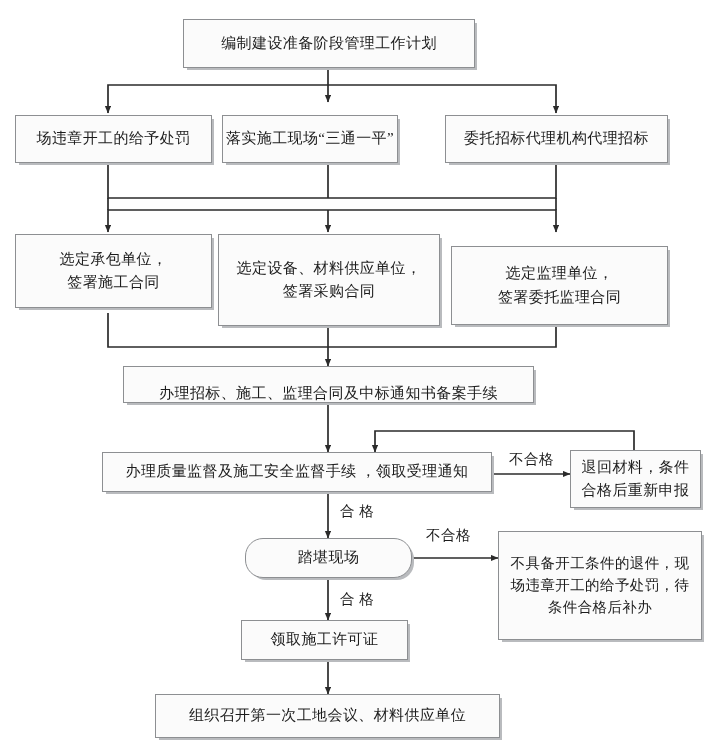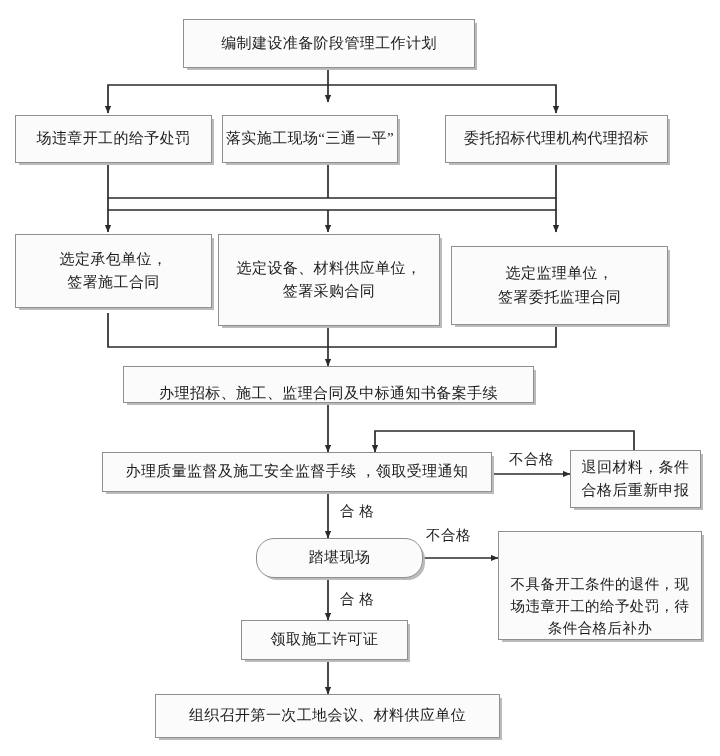--- a/index.html
+++ b/index.html
@@ -43,21 +43,21 @@
     font-size: 15px;
     letter-spacing: 0.4px;
     line-height: 1.15;
     z-index: 3;
   }
   .node .ln {
     display: block;
     white-space: nowrap;
   }
   .node.two .ln { margin: 3px 0; }
-  .node.three { font-size: 14.5px; justify-content: flex-end; }
+  .node.three { font-size: 14.5px; }
   .node.three .ln { margin: 2.5px 0; }
   .edge-label {
     position: absolute;
     font-family: "Liberation Serif", "DejaVu Serif", serif;
     font-size: 14.5px;
     color: #1c1c1c;
     white-space: nowrap;
     z-index: 4;
     letter-spacing: 0.5px;
   }
@@ -146,21 +146,21 @@
 
   <div class="node" style="left:102px; top:452px; width:390px; height:40px;">
     <span class="ln">办理质量监督及施工安全监督手续 ，领取受理通知</span>
   </div>
 
   <div class="node two" style="left:570px; top:450px; width:131px; height:58px;">
     <span class="ln">退回材料，条件</span>
     <span class="ln">合格后重新申报</span>
   </div>
 
-  <div class="node" style="left:256px; top:538px; width:167px; height:40px;border-radius:18px;">
+  <div class="node" style="left:245px; top:538px; width:167px; height:40px;border-radius:18px;">
     <span class="ln">踏堪现场</span>
   </div>
 
   <div class="node three" style="left:498px; top:531px; width:204px; height:109px;">
     <span class="ln">不具备开工条件的退件，现</span>
     <span class="ln">场违章开工的给予处罚，待</span>
     <span class="ln">条件合格后补办</span>
   </div>
 
   <div class="node" style="left:241px; top:620px; width:167px; height:40px;">

